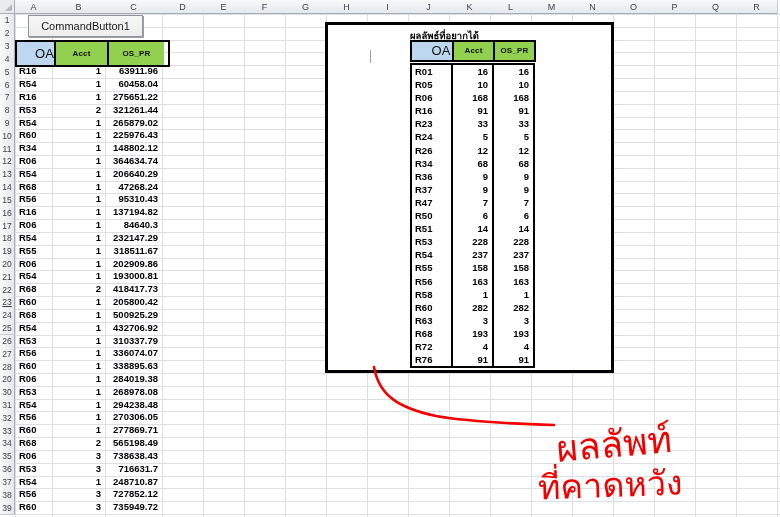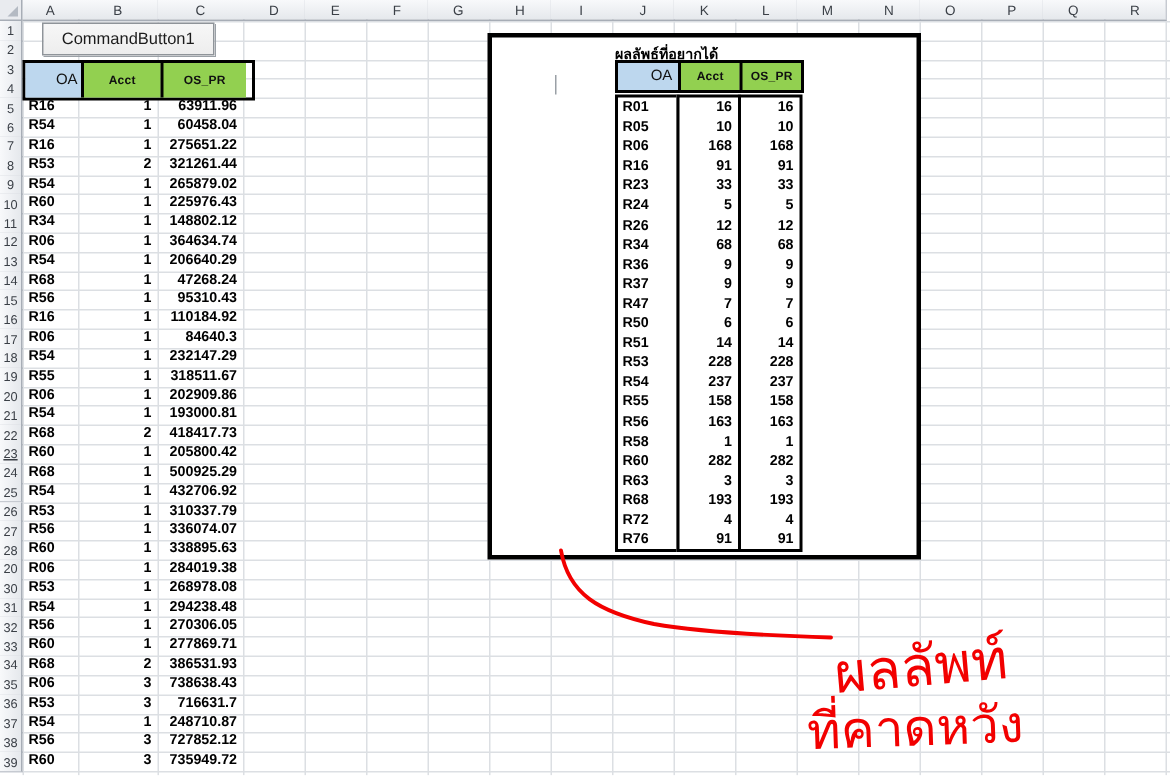--- a/index.html
+++ b/index.html
@@ -22,21 +22,21 @@
 
   #cmdbtn{position:absolute;left:28px;top:15px;width:115px;height:22px;box-sizing:border-box;
     background:linear-gradient(#f7f7f7,#ededed);border:1px solid #8f9499;
     box-shadow:1px 1px 0 #9aa0a6;font-size:11px;color:#1c1c1c;
     display:flex;align-items:center;justify-content:center;z-index:10;}
 
   .hdrblock{position:absolute;display:flex;box-sizing:border-box;z-index:8;border:2px solid #000;}
   .hdrcell{box-sizing:border-box;display:flex;align-items:center;justify-content:center;
     font-weight:bold;color:#111;border-left:2px solid #000;}
   .hdrcell:first-child{border-left:none;}
-  .hdr-oa{font-size:10px;font-weight:normal;padding-left:18px;}
+  .hdr-oa{font-size:13px;font-weight:normal;padding-left:18px;}
   .hdr-sm{font-size:8px;letter-spacing:.2px;}
 
   .datacell{position:absolute;font-size:9.5px;font-weight:600;color:#000;
     white-space:nowrap;overflow:hidden;z-index:4;box-sizing:border-box;}
   .al{text-align:left;padding-left:3px;}
   .ar{text-align:right;padding-right:4px;}
 
   #resultbox{position:absolute;left:325px;top:22px;width:289px;height:351px;box-sizing:border-box;
     background:#fff;border:3px solid #000;z-index:20;}
   #resultbox .cursor-mark{position:absolute;left:42px;top:25px;width:1px;height:13px;background:#9aa0a6;}
@@ -221,21 +221,21 @@
       <div class="datacell ar" style="left: 53px; top: 167.84px; width: 52px; height: 12.82px; line-height: 12.82px;">1</div>
       <div class="datacell ar" style="left: 106px; top: 167.84px; width: 56px; height: 12.82px; line-height: 12.82px;">206640.29</div>
       <div class="datacell al" style="left: 16px; top: 180.66px; width: 36px; height: 12.82px; line-height: 12.82px;">R68</div>
       <div class="datacell ar" style="left: 53px; top: 180.66px; width: 52px; height: 12.82px; line-height: 12.82px;">1</div>
       <div class="datacell ar" style="left: 106px; top: 180.66px; width: 56px; height: 12.82px; line-height: 12.82px;">47268.24</div>
       <div class="datacell al" style="left: 16px; top: 193.48px; width: 36px; height: 12.82px; line-height: 12.82px;">R56</div>
       <div class="datacell ar" style="left: 53px; top: 193.48px; width: 52px; height: 12.82px; line-height: 12.82px;">1</div>
       <div class="datacell ar" style="left: 106px; top: 193.48px; width: 56px; height: 12.82px; line-height: 12.82px;">95310.43</div>
       <div class="datacell al" style="left: 16px; top: 206.3px; width: 36px; height: 12.82px; line-height: 12.82px;">R16</div>
       <div class="datacell ar" style="left: 53px; top: 206.3px; width: 52px; height: 12.82px; line-height: 12.82px;">1</div>
-      <div class="datacell ar" style="left: 106px; top: 206.3px; width: 56px; height: 12.82px; line-height: 12.82px;">110184.92</div>
+      <div class="datacell ar" style="left: 106px; top: 206.3px; width: 56px; height: 12.82px; line-height: 12.82px;">137194.82</div>
       <div class="datacell al" style="left: 16px; top: 219.12px; width: 36px; height: 12.82px; line-height: 12.82px;">R06</div>
       <div class="datacell ar" style="left: 53px; top: 219.12px; width: 52px; height: 12.82px; line-height: 12.82px;">1</div>
       <div class="datacell ar" style="left: 106px; top: 219.12px; width: 56px; height: 12.82px; line-height: 12.82px;">84640.3</div>
       <div class="datacell al" style="left: 16px; top: 231.94px; width: 36px; height: 12.82px; line-height: 12.82px;">R54</div>
       <div class="datacell ar" style="left: 53px; top: 231.94px; width: 52px; height: 12.82px; line-height: 12.82px;">1</div>
       <div class="datacell ar" style="left: 106px; top: 231.94px; width: 56px; height: 12.82px; line-height: 12.82px;">232147.29</div>
       <div class="datacell al" style="left: 16px; top: 244.76px; width: 36px; height: 12.82px; line-height: 12.82px;">R55</div>
       <div class="datacell ar" style="left: 53px; top: 244.76px; width: 52px; height: 12.82px; line-height: 12.82px;">1</div>
       <div class="datacell ar" style="left: 106px; top: 244.76px; width: 56px; height: 12.82px; line-height: 12.82px;">318511.67</div>
       <div class="datacell al" style="left: 16px; top: 257.58px; width: 36px; height: 12.82px; line-height: 12.82px;">R06</div>
@@ -275,21 +275,21 @@
       <div class="datacell ar" style="left: 53px; top: 398.6px; width: 52px; height: 12.82px; line-height: 12.82px;">1</div>
       <div class="datacell ar" style="left: 106px; top: 398.6px; width: 56px; height: 12.82px; line-height: 12.82px;">294238.48</div>
       <div class="datacell al" style="left: 16px; top: 411.42px; width: 36px; height: 12.82px; line-height: 12.82px;">R56</div>
       <div class="datacell ar" style="left: 53px; top: 411.42px; width: 52px; height: 12.82px; line-height: 12.82px;">1</div>
       <div class="datacell ar" style="left: 106px; top: 411.42px; width: 56px; height: 12.82px; line-height: 12.82px;">270306.05</div>
       <div class="datacell al" style="left: 16px; top: 424.24px; width: 36px; height: 12.82px; line-height: 12.82px;">R60</div>
       <div class="datacell ar" style="left: 53px; top: 424.24px; width: 52px; height: 12.82px; line-height: 12.82px;">1</div>
       <div class="datacell ar" style="left: 106px; top: 424.24px; width: 56px; height: 12.82px; line-height: 12.82px;">277869.71</div>
       <div class="datacell al" style="left: 16px; top: 437.06px; width: 36px; height: 12.82px; line-height: 12.82px;">R68</div>
       <div class="datacell ar" style="left: 53px; top: 437.06px; width: 52px; height: 12.82px; line-height: 12.82px;">2</div>
-      <div class="datacell ar" style="left: 106px; top: 437.06px; width: 56px; height: 12.82px; line-height: 12.82px;">386531.93</div>
+      <div class="datacell ar" style="left: 106px; top: 437.06px; width: 56px; height: 12.82px; line-height: 12.82px;">565198.49</div>
       <div class="datacell al" style="left: 16px; top: 449.88px; width: 36px; height: 12.82px; line-height: 12.82px;">R06</div>
       <div class="datacell ar" style="left: 53px; top: 449.88px; width: 52px; height: 12.82px; line-height: 12.82px;">3</div>
       <div class="datacell ar" style="left: 106px; top: 449.88px; width: 56px; height: 12.82px; line-height: 12.82px;">738638.43</div>
       <div class="datacell al" style="left: 16px; top: 462.7px; width: 36px; height: 12.82px; line-height: 12.82px;">R53</div>
       <div class="datacell ar" style="left: 53px; top: 462.7px; width: 52px; height: 12.82px; line-height: 12.82px;">3</div>
       <div class="datacell ar" style="left: 106px; top: 462.7px; width: 56px; height: 12.82px; line-height: 12.82px;">716631.7</div>
       <div class="datacell al" style="left: 16px; top: 475.52px; width: 36px; height: 12.82px; line-height: 12.82px;">R54</div>
       <div class="datacell ar" style="left: 53px; top: 475.52px; width: 52px; height: 12.82px; line-height: 12.82px;">1</div>
       <div class="datacell ar" style="left: 106px; top: 475.52px; width: 56px; height: 12.82px; line-height: 12.82px;">248710.87</div>
       <div class="datacell al" style="left: 16px; top: 488.34px; width: 36px; height: 12.82px; line-height: 12.82px;">R56</div>

